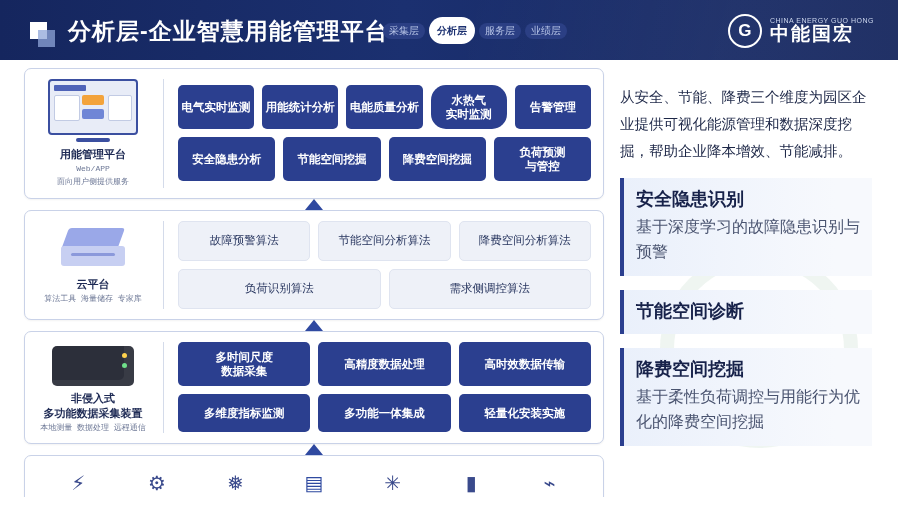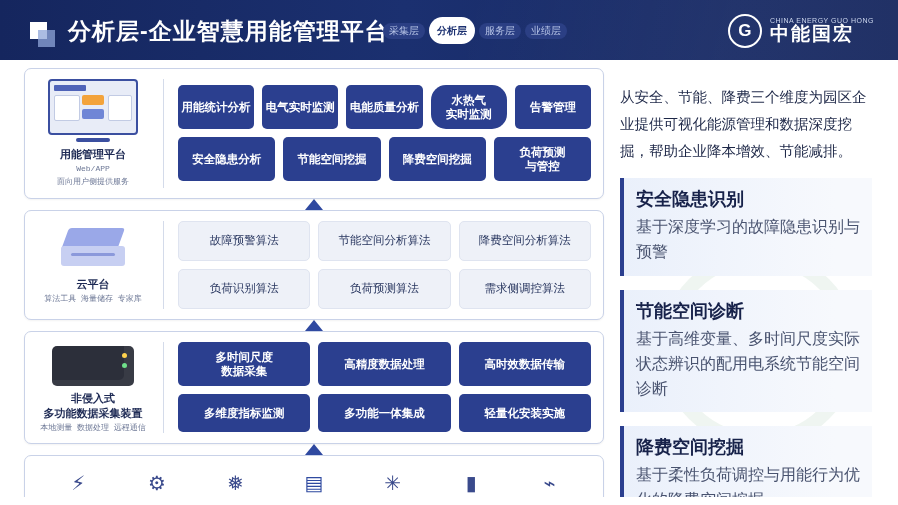--- a/index.html
+++ b/index.html
@@ -179,22 +179,22 @@
             <div class="bar5"></div>
         </div>
         <div class="mon-foot"></div>
         <div class="cap">用能管理平台</div>
         <div class="sub">Web/APP</div>
         <div class="sub">面向用户侧提供服务</div>
       </div>
       <div class="vline"></div>
       <div class="grid">
         <div class="row">
+          <div class="chip blue">电气实时监测</div>
           <div class="chip blue">用能统计分析</div>
-          <div class="chip blue">电气实时监测</div>
           <div class="chip blue">电能质量分析</div>
           <div class="chip blue tall" style="white-space:pre-line;border-radius:15px;">水热气
 实时监测</div>
           <div class="chip blue">告警管理</div>
         </div>
         <div class="row">
           <div class="chip blue">安全隐患分析</div>
           <div class="chip blue">节能空间挖掘</div>
           <div class="chip blue">降费空间挖掘</div>
           <div class="chip blue tall" style="white-space:pre-line;">负荷预测
@@ -217,21 +217,20 @@
       </div>
       <div class="vline"></div>
       <div class="grid">
         <div class="row">
           <div class="chip lt">故障预警算法</div>
           <div class="chip lt">节能空间分析算法</div>
           <div class="chip lt">降费空间分析算法</div>
         </div>
         <div class="row">
           <div class="chip lt">负荷识别算法</div>
-          <div class="chip lt">负荷预测算法</div>
           <div class="chip lt">需求侧调控算法</div>
         </div>
       </div>
     </div>
 
     <div class="arrow"></div>
 
     <div class="band">
       <div class="band-left">
         <div class="hw">
@@ -298,21 +297,20 @@
   <div class="wm"></div>
   <div class="right">
     <div class="intro">从安全、节能、降费三个维度为园区企业提供可视化能源管理和数据深度挖掘，帮助企业降本增效、节能减排。</div>
 
     <div class="card">
       <div class="card-t">安全隐患识别</div>
       <div class="card-d">基于深度学习的故障隐患识别与预警</div>
     </div>
     <div class="card">
       <div class="card-t">节能空间诊断</div>
-      <div class="card-d">基于高维变量、多时间尺度实际状态辨识的配用电系统节能空间诊断</div>
     </div>
     <div class="card">
       <div class="card-t">降费空间挖掘</div>
       <div class="card-d">基于柔性负荷调控与用能行为优化的降费空间挖掘</div>
     </div>
   </div>
 
   <div class="footline"></div>
 </div>
 

